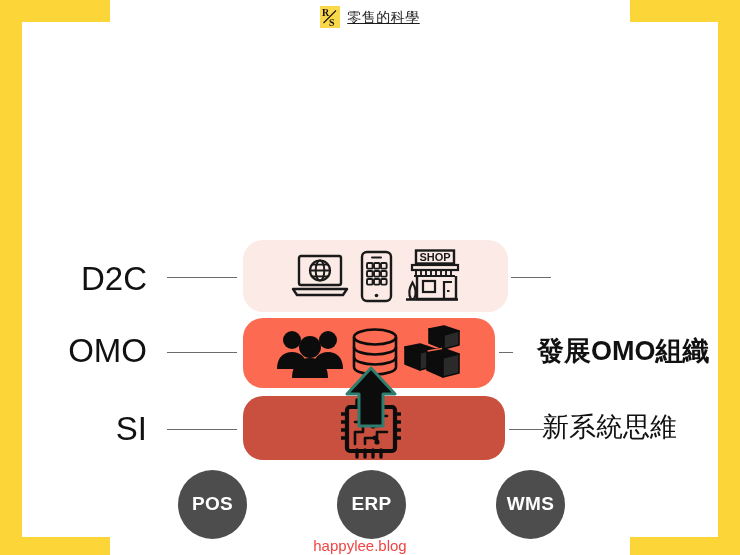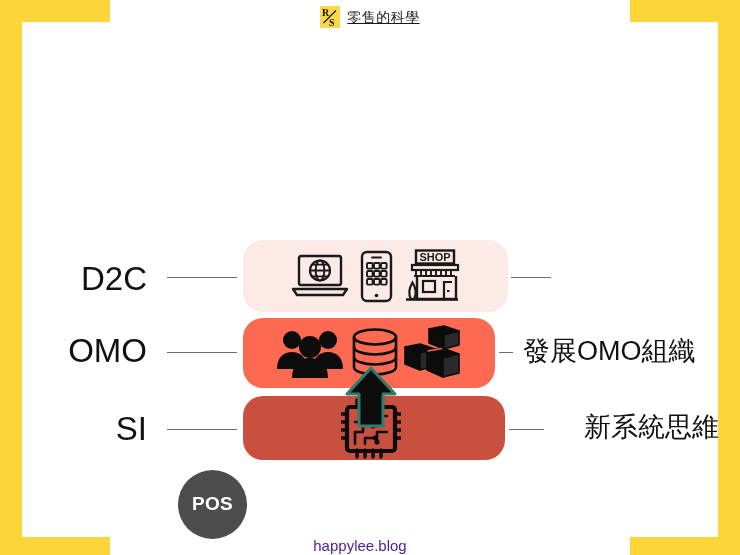--- a/index.html
+++ b/index.html
@@ -113,22 +113,22 @@
   .left-label.lbl-si  { right: 585px; top: 412px; }
 
   
   .right-label {
     position: absolute;
     font-size: 27px;
     color: #111111;
     line-height: 1;
     white-space: nowrap;
   }
-  .right-label.rlbl-omo { left: 523px; top: 338px; }
-  .right-label.rlbl-si  { left: 542px; top: 414px; margin-left: 42px; }
+  .right-label.rlbl-omo { left: 537px; top: 338px; font-weight: bold; }
+  .right-label.rlbl-si  { left: 542px; top: 414px; }
 
   
   .connector {
     position: absolute;
     height: 1px;
     background: #6b6b6b;
   }
   .conn-d2c-l { left: 167px; top: 277px; width: 70px; }
   .conn-omo-l { left: 167px; top: 352px; width: 70px; }
   .conn-si-l  { left: 167px; top: 429px; width: 70px; }
@@ -187,21 +187,21 @@
   }
 
   
   .watermark {
     position: absolute;
     left: 0;
     bottom: 1px;
     width: 720px;
     text-align: center;
     font-size: 15px;
-    color: #4c1d95;
+    color: #ef4444;
     z-index: 6;
   }
 </style>
 </head>
 <body>
 
 <div class="frame-piece frame-left"></div>
 <div class="frame-piece frame-right"></div>
 <div class="frame-piece frame-top-left"></div>
 <div class="frame-piece frame-top-right"></div>
@@ -397,17 +397,23 @@
     </svg>
   </div>
 
   <div class="right-label rlbl-omo">發展OMO組織</div>
   <div class="right-label rlbl-si">新系統思維</div>
 
   <div class="circles">
     <div class="sys-circle">
       <span>POS</span>
     </div>
+    <div class="sys-circle">
+      <span>ERP</span>
+    </div>
+    <div class="sys-circle">
+      <span>WMS</span>
+    </div>
   </div>
 
 </div>
 
 <div class="watermark">happylee.blog</div>
 
 </body></html>

